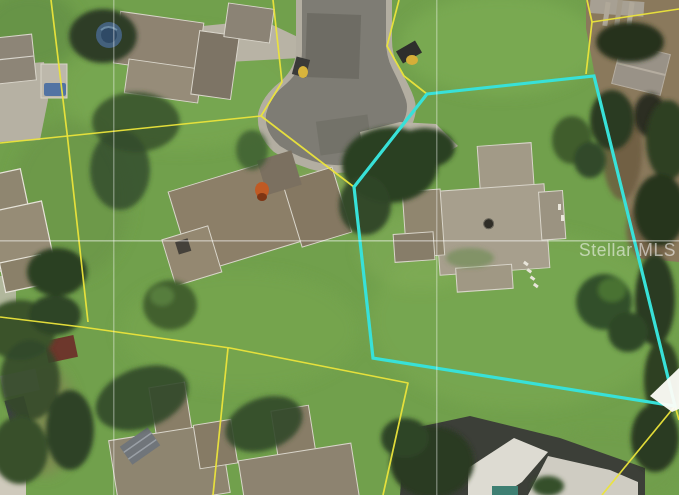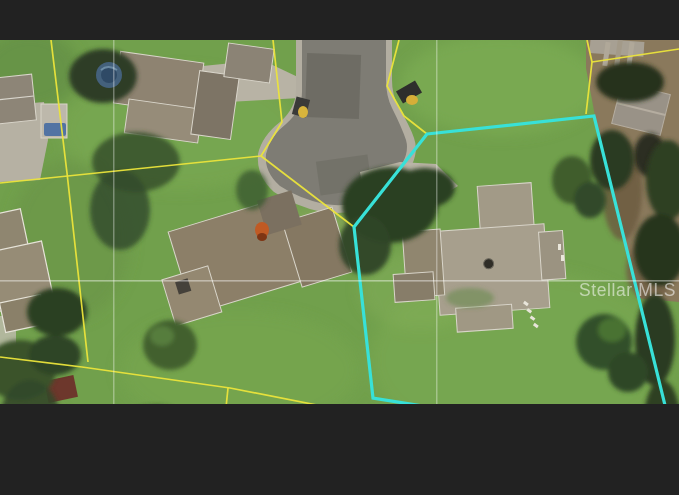--- a/index.html
+++ b/index.html
@@ -1,17 +1,17 @@
 <!DOCTYPE html>
 <html style="--grass: #71a04c; --road: #7e7c74; --sidewalk: #b3aea1; --dirt: #8a795c; --parcel-line: #ebe43b; --subject-boundary: #38e1d8; --watermark: rgba(255,255,255,0.55); --watermark-line: rgba(255,255,255,0.42);"><head>
 <meta charset="utf-8">
 <style>
   html,body{margin:0;padding:0;background:#222;}
-  #stage{position:relative;width:679px;height:364px;overflow:hidden;
-         font-family:"Liberation Sans",sans-serif;margin-top:40px;}
+  #stage{position:relative;width:679px;height:495px;overflow:hidden;
+         font-family:"Liberation Sans",sans-serif;}
   #stage svg{display:block}
   .parcel-line{stroke:var(--parcel-line,#ebe43b);stroke-width:1.7;fill:none;opacity:.95;stroke-linejoin:round}
   .subject-boundary{stroke:var(--subject-boundary,#38e1d8);stroke-width:3.2;fill:none;stroke-linejoin:miter}
   .trim{stroke:#d9d5ca;stroke-width:1;}
   .trim2{stroke:#e6e3d8;stroke-width:1.2;}
   text.wm{font-family:"Liberation Sans",sans-serif;font-size:17.5px;letter-spacing:.6px;
           fill:var(--watermark,rgba(255,255,255,.55));}
   .wm-line{fill:var(--watermark-line,rgba(255,255,255,.45));}
 </style>
 </head>

